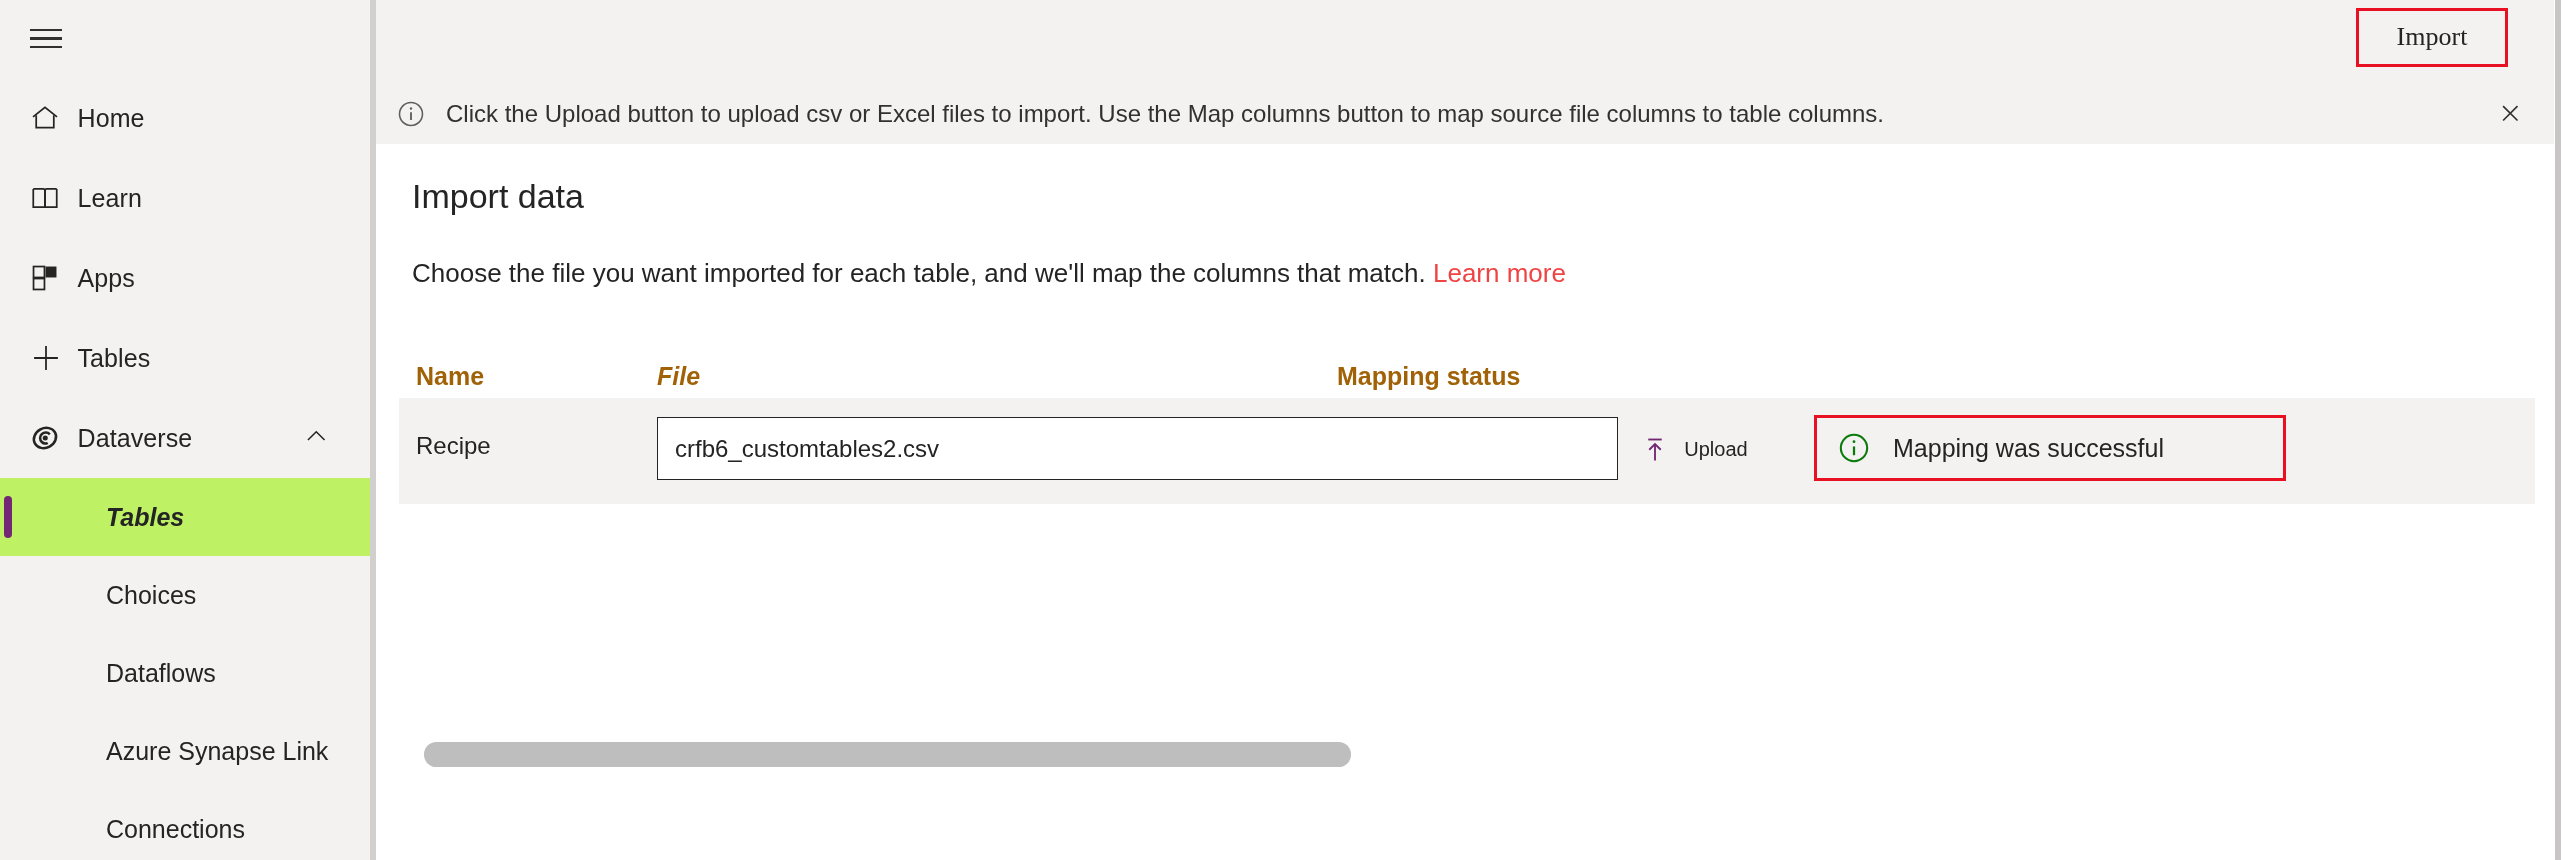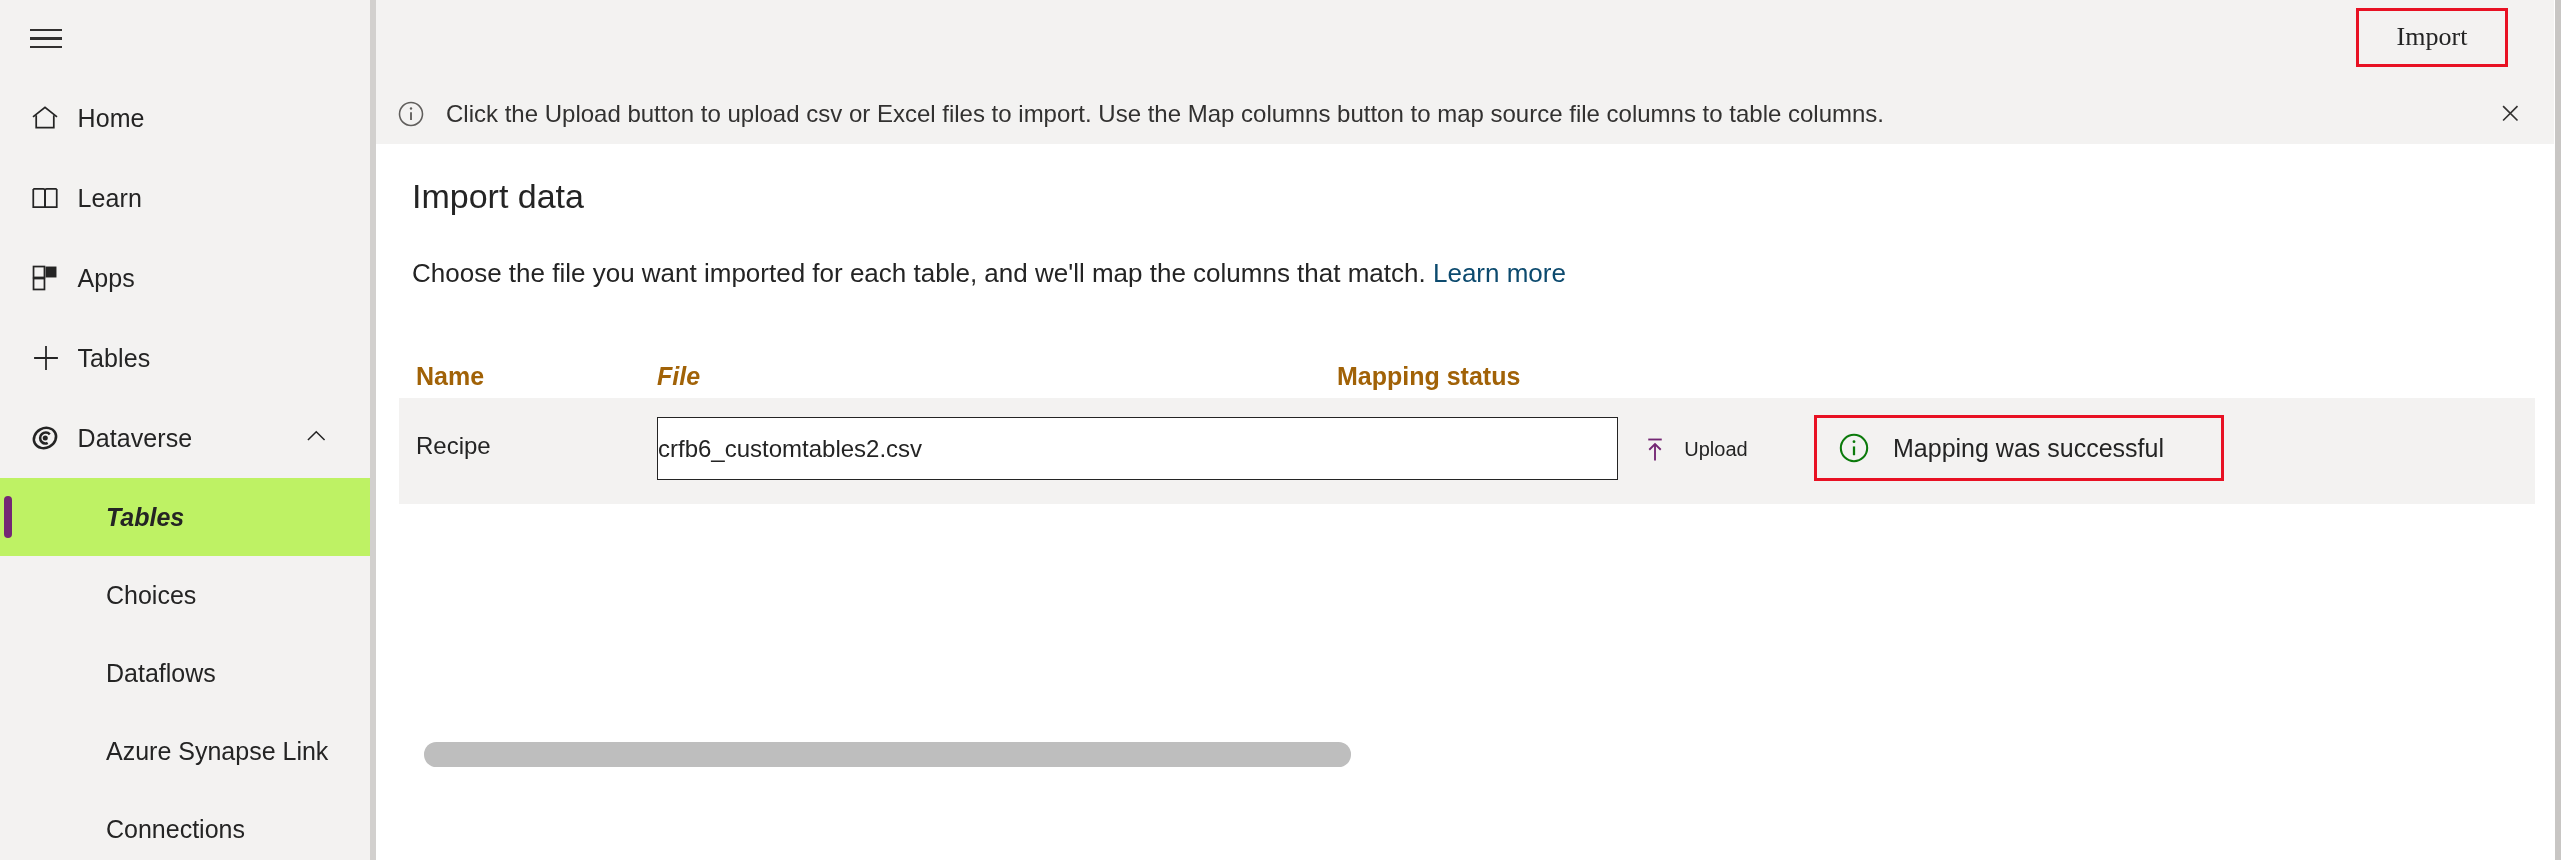--- a/index.html
+++ b/index.html
@@ -177,21 +177,21 @@
     font-weight: 400;
   }
   #page-subtitle {
     position: absolute;
     left: 36px; top: 114px;
     font-size: 26px;
     color: #242424;
     white-space: nowrap;
   }
   #page-subtitle a {
-    color: #0c4a6e;
+    color: #ef4444;
     text-decoration: none;
     cursor: pointer;
   }
 
   
   #grid {
     position: absolute;
     left: 23px; top: 218px;
     width: 2135px;
   }
@@ -224,20 +224,21 @@
     font-size: 24px;
     color: #242424;
   }
   #file-input {
     position: absolute;
     left: 258px; top: 19px;
     width: 961px; height: 63px;
     background: #ffffff;
     border: 1.9px solid #242424;
     display: flex; align-items: center;
+    padding-left: 17px;
     cursor: text;
   }
   #file-input span {
     font-size: 24px;
     color: #242424;
   }
   #upload-button {
     position: absolute;
     left: 1240px; top: 28.5px;
     height: 46px;
@@ -251,21 +252,21 @@
     color: #742774;
   }
   #upload-button .up-label {
     margin-left: 13.3px;
     font-size: 20px;
     color: #242424;
   }
   #mapping-status {
     position: absolute;
     left: 1415px; top: 17px;
-    width: 410px; height: 66px;
+    width: 472px; height: 66px;
     border: 3.8px solid #e81123;
     background: #f3f2f1;
     display: flex; align-items: center;
   }
   #mapping-status .ok-icon {
     margin-left: 19px;
     width: 36px; height: 36px;
     flex: 0 0 36px;
     display: flex; align-items: center; justify-content: center;
   }

